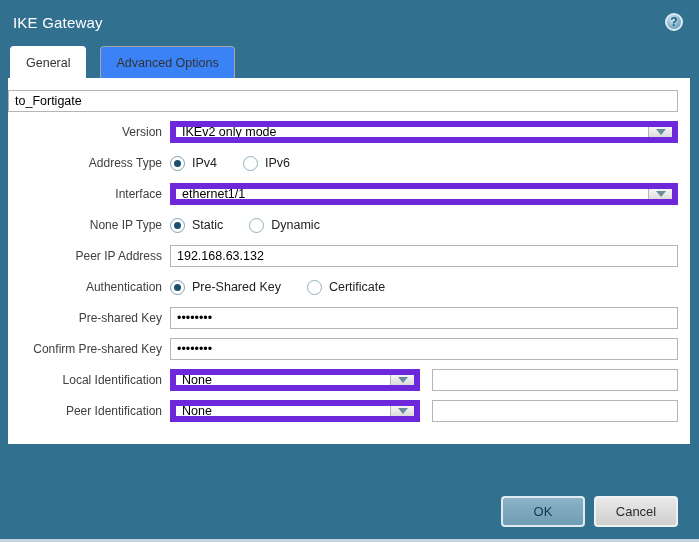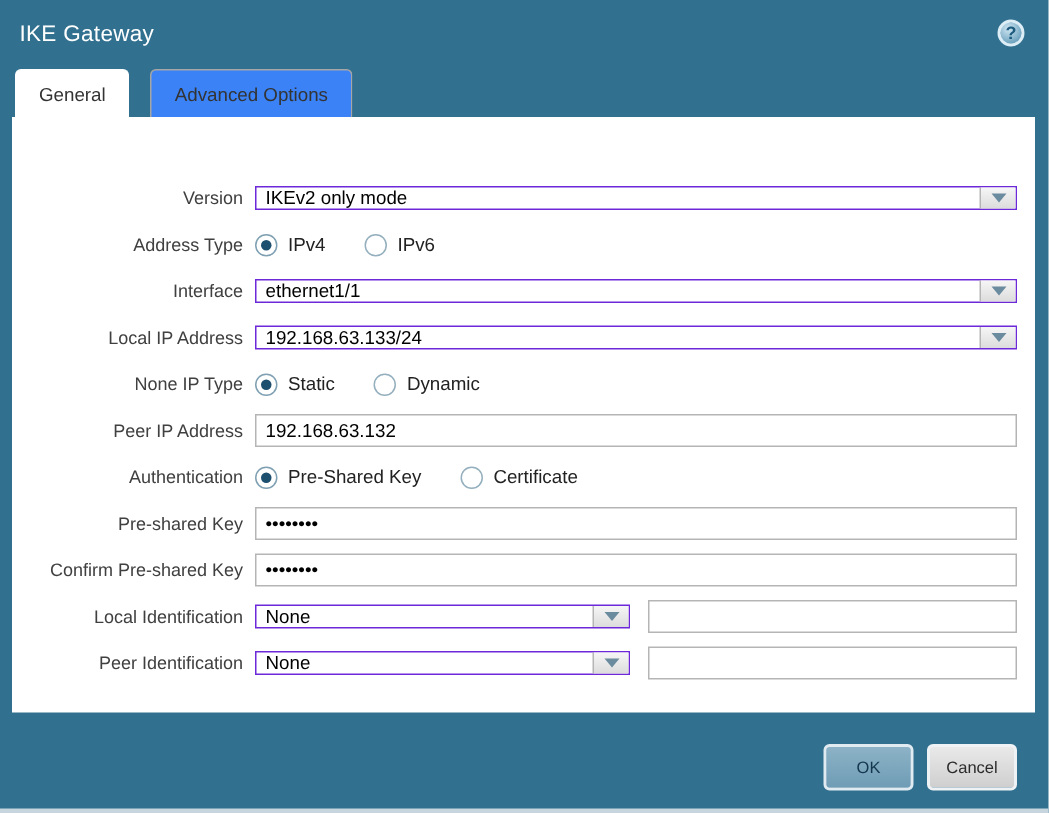--- a/index.html
+++ b/index.html
@@ -100,22 +100,22 @@
     font-family: "Liberation Sans", sans-serif;
     font-size: 12.5px;
     color: #000;
     outline: none;
     min-width: 0;
   }
   
   .combo {
     flex: 1;
     display: flex;
-    height: 16px;
-    border: 1px solid #6d28d9;
+    height: 22px;
+    border: 6px solid #6d28d9;
     background: #fff;
     cursor: pointer;
     min-width: 0;
   }
   .combo .combo-val {
     flex: 1;
     padding: 0 6px;
     display: flex;
     align-items: center;
     font-size: 12.5px;
@@ -166,25 +166,25 @@
   .radio-label { color: #222; font-size: 12.5px; }
   
   .footer {
     position: absolute;
     right: 21px;
     bottom: 15px;
     display: flex;
     gap: 9px;
   }
   .btn {
-    width: 60px;
+    width: 84px;
     height: 31px;
     border-radius: 4px;
     font-family: "Liberation Sans", sans-serif;
-    font-size: 11px;
+    font-size: 13px;
     cursor: pointer;
   }
   .btn-ok {
     background: linear-gradient(#8cb2c6, var(--ok-bg, #6f9db5));
     border: 2px solid #dfeaf1;
     color: #14374e;
   }
   .btn-cancel {
     background: linear-gradient(#e9e9e9, #cfcfcf);
     border: 2px solid #eef2f5;
@@ -210,20 +210,23 @@
     <span>General</span>
   </div>
   <div class="tab">
     <span>Advanced Options</span>
   </div>
 </div>
 
 <div class="panel">
 
   <div class="row">
+    <div class="fld">
+      <input class="txt" type="text" value="to_Fortigate" style="">
+    </div>
   </div>
 
   <div class="row">
     <div class="lbl">Version</div>
     <div class="fld">
       <div class="combo">
         <span class="combo-val">IKEv2 only mode</span>
         <span class="trigger">
             <span class="caret"></span>
           </span>
@@ -250,31 +253,20 @@
     <div class="fld">
       <div class="combo">
         <span class="combo-val">ethernet1/1</span>
         <span class="trigger">
             <span class="caret"></span>
           </span>
       </div>
     </div>
   </div>
 
-  <div class="row">
-    <div class="lbl">Local IP Address</div>
-    <div class="fld">
-      <div class="combo">
-        <span class="combo-val">192.168.63.133/24</span>
-        <span class="trigger">
-            <span class="caret"></span>
-          </span>
-      </div>
-    </div>
-  </div>
 
   <div class="row">
     <div class="lbl">None IP Type</div>
     <div class="fld radio-group">
       <span class="radio-opt">
         <span class="radio checked"></span>
         <span class="radio-label">Static</span>
       </span>
       <span class="radio-opt">
         <span class="radio"></span>

